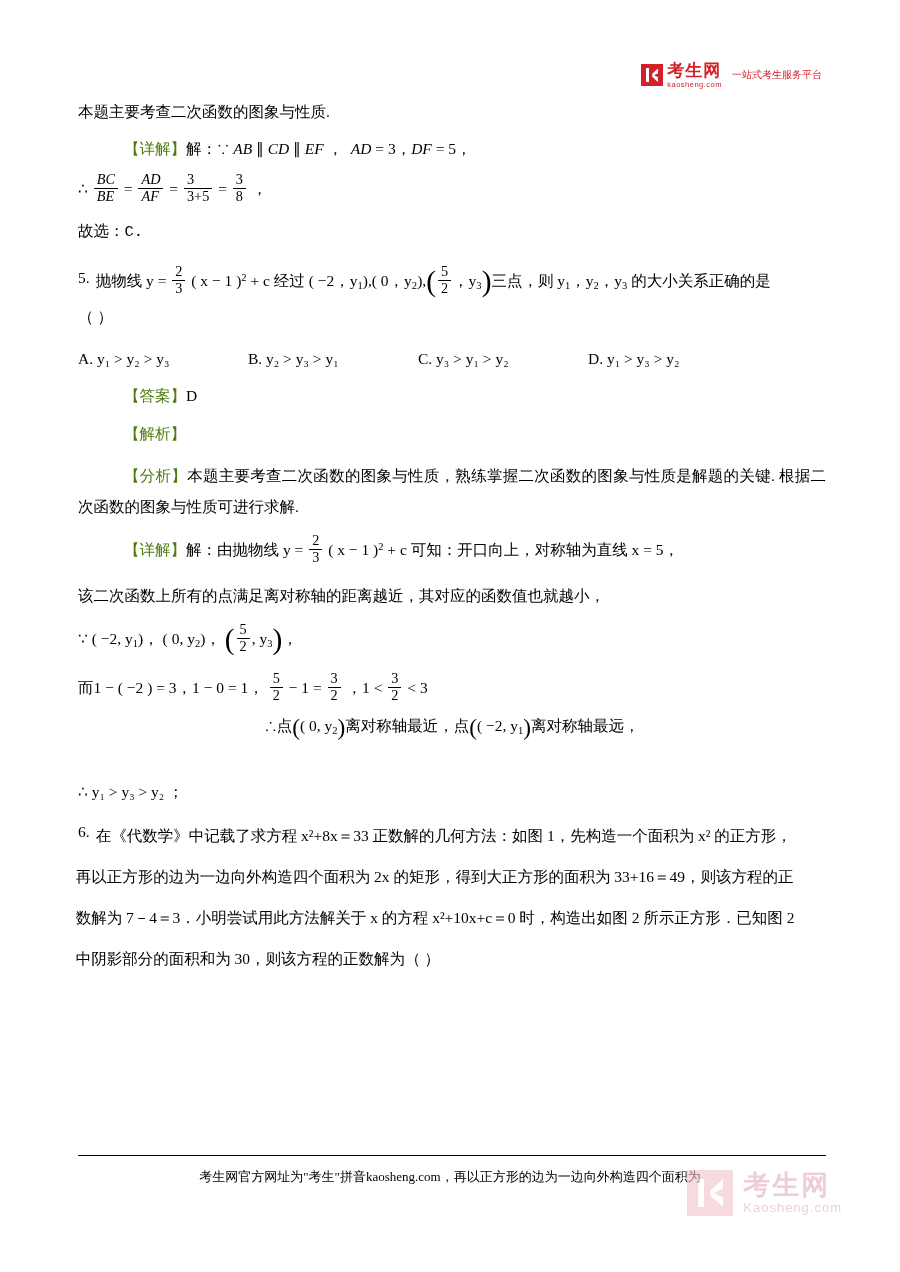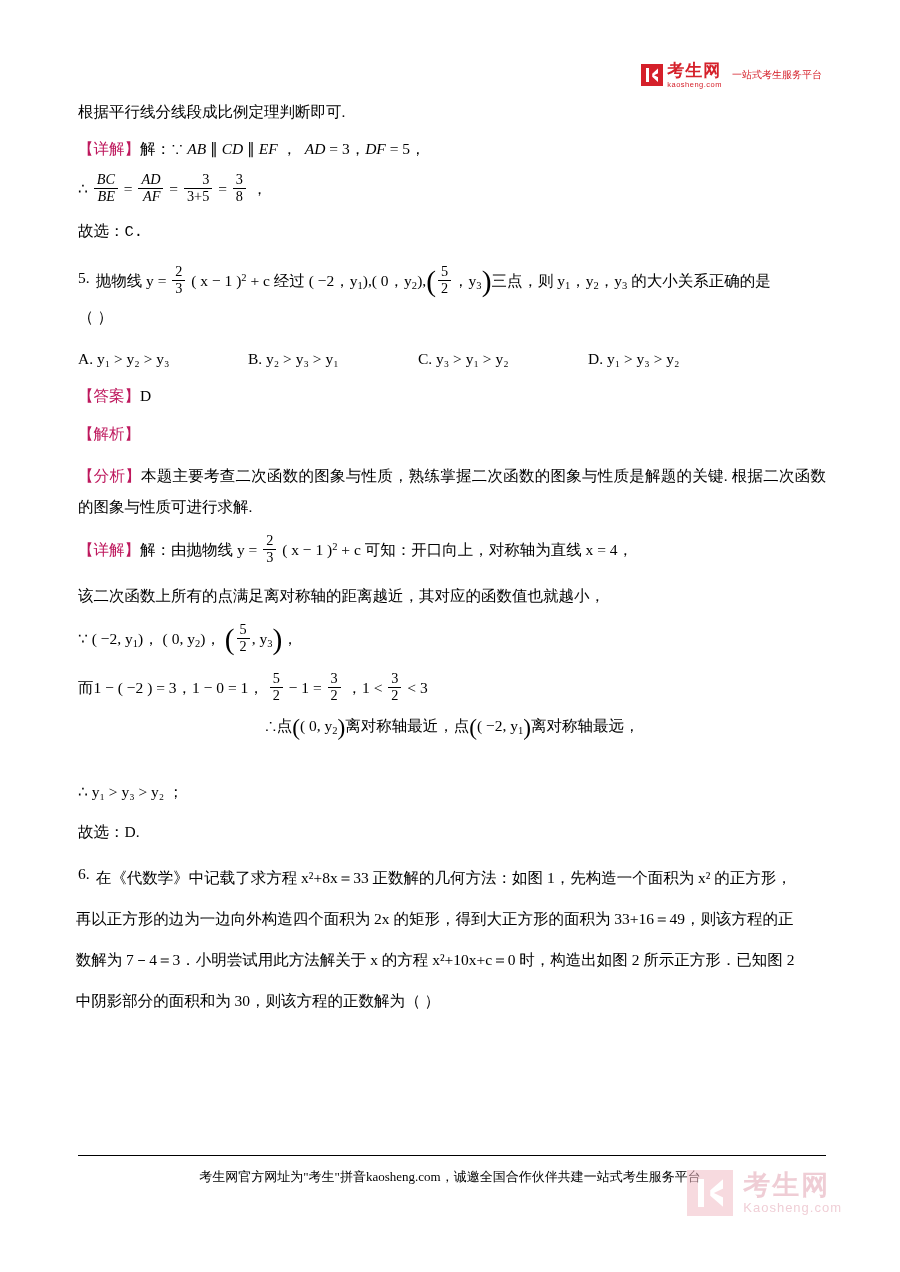--- a/index.html
+++ b/index.html
@@ -87,40 +87,41 @@
     top: 100px;
     width: 748px;
     font-size: 15.5px;
     line-height: 1.55;
   }
   .line {
     margin-bottom: 13px;
     white-space: nowrap;
   }
   .tag-blue {
-    color: #be185d;
+    color: #4d7c0f;
+    margin-left: 46px;
   }
   .mi {
     font-family: "Liberation Serif", serif;
     font-style: italic;
   }
   sub {
     font-size: 0.68em;
     vertical-align: -0.28em;
   }
   sup {
     font-size: 0.68em;
     vertical-align: 0.45em;
   }
 
   
   .frac {
     display: inline-block;
     vertical-align: middle;
-    text-align: right;
+    text-align: left;
     font-size: 0.92em;
     line-height: 1.12;
     margin: 0 2px;
     position: relative;
     top: -0.12em;
   }
   .frac .num {
     display: block;
     padding: 0 3px;
     border-bottom: 1px solid #000;
@@ -257,21 +258,21 @@
       <div class="logo-text-wrap">
         <div class="logo-cn">考生网</div>
         <div class="logo-en">kaosheng.com</div>
       </div>
     </div>
     <div class="logo-slogan">一站式考生服务平台</div>
   </div>
 
   <div class="content">
 
-    <div class="line">根据平行线分线段成比例定理判断即可.</div>
+    <div class="line">本题主要考查二次函数的图象与性质.</div>
 
     <div class="line">
       <span class="tag-blue">【详解】</span><span>解：</span><span>∵ <span class="mi">AB</span> ∥ <span class="mi">CD</span> ∥ <span class="mi">EF</span> ，&nbsp;&nbsp;<span class="mi">AD</span> = 3，<span class="mi">DF</span> = 5，</span>
     </div>
 
     <div class="line">
       <span>∴</span>
       <span class="frac">
         <span class="num mi">BC</span>
         <span class="den mi">BE</span>
@@ -343,21 +344,21 @@
       <span class="tag-blue">【分析】</span><span>本题主要考查二次函数的图象与性质，熟练掌握二次函数的图象与性质是解题的关键. 根据二次函数的图象与性质可进行求解.</span>
     </div>
 
     <div class="line" style="margin-bottom:16px;">
       <span class="tag-blue">【详解】</span><span>解：由抛物线 y =</span>
       <span class="frac">
         <span class="num">2</span>
         <span class="den">3</span>
       </span>
       <span><span>( x − 1 )</span><sup>2</sup></span>
-      <span>+ c 可知：开口向上，对称轴为直线 x = 4，</span>
+      <span>+ c 可知：开口向上，对称轴为直线 x = 5，</span>
     </div>
 
     <div class="line" style="margin-bottom:16px;">该二次函数上所有的点满足离对称轴的距离越近，其对应的函数值也就越小，</div>
 
     <div class="line" style="margin-bottom:16px;">
       <span>∵</span>
       <span><span>( −2, y</span><sub>1</sub><span>)，</span></span>
       <span><span>( 0, y</span><sub>2</sub><span>)，</span></span>
       <span><span class="bigparen">(</span><span class="frac"><span class="num">5</span><span class="den">2</span></span>, y<sub>3</sub><span class="bigparen">)</span></span><span>，</span>
     </div>
@@ -380,37 +381,36 @@
       </span>
       <span>&lt; 3</span>
     </div>
 
     <div class="line" style="margin-bottom:16px;text-align:center;">
       <span>∴点</span><span><span class="medparen">(</span><span>( 0, y</span><sub>2</sub><span class="medparen">)</span></span><span>离对称轴最近，点</span><span><span class="medparen">(</span><span>( −2, y</span><sub>1</sub><span class="medparen">)</span></span><span>离对称轴最远，</span>
     </div>
 
     <div class="line" style="margin-bottom:16px;margin-top:41px;">∴ y₁ &gt; y₃ &gt; y₂ ；</div>
 
-    <div class="line" style="margin-bottom:18px;">故选：D.</div>
 
     <div class="q-row">
       <div class="q-num">6.</div>
       <div class="q-body">
         <div class="para-tight">在《代数学》中记载了求方程 x²+8x＝33 正数解的几何方法：如图 1，先构造一个面积为 x² 的正方形，</div>
         <div class="para-tight" style="margin-left:-20px;">再以正方形的边为一边向外构造四个面积为 2x 的矩形，得到大正方形的面积为 33+16＝49，则该方程的正</div>
         <div class="para-tight" style="margin-left:-20px;">数解为 7－4＝3．小明尝试用此方法解关于 x 的方程 x²+10x+c＝0 时，构造出如图 2 所示正方形．已知图 2</div>
         <div class="para-tight" style="margin-left:-20px;">中阴影部分的面积和为 30，则该方程的正数解为（        ）</div>
       </div>
     </div>
 
   </div>
 
   <div class="footer-rule"></div>
   <div class="footer-text">
-    <span>考生网官方网址为"考生"拼音</span><span class="en">kaosheng.com，</span><span>诚邀全国合作伙伴共建一站式考生服务平台</span>
+    <span>考生网官方网址为"考生"拼音</span><span class="en">kaosheng.com，</span><span>再以正方形的边为一边向外构造四个面积为</span>
   </div>
 
   <div class="watermark">
     <div class="wm-mark"></div>
     <div class="wm-text">
       <div class="wm-cn">考生网</div>
       <div class="wm-en">Kaosheng.com</div>
     </div>
   </div>
 

